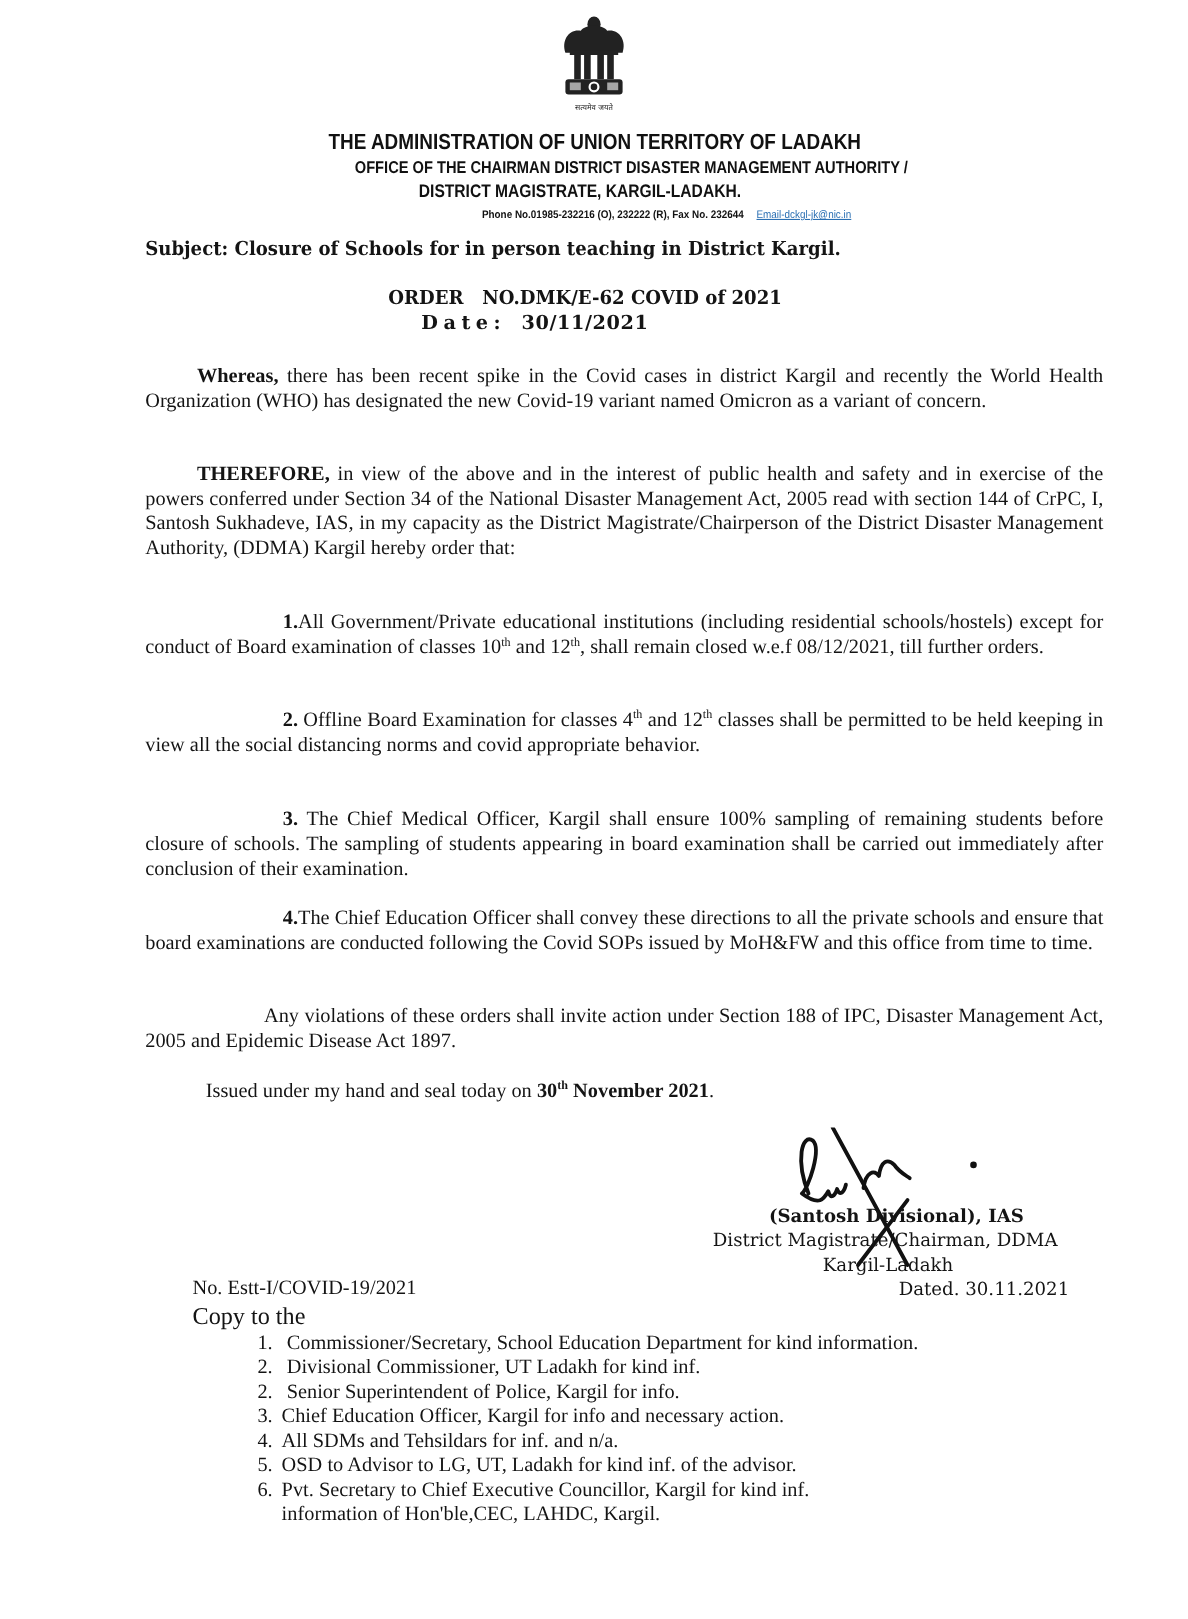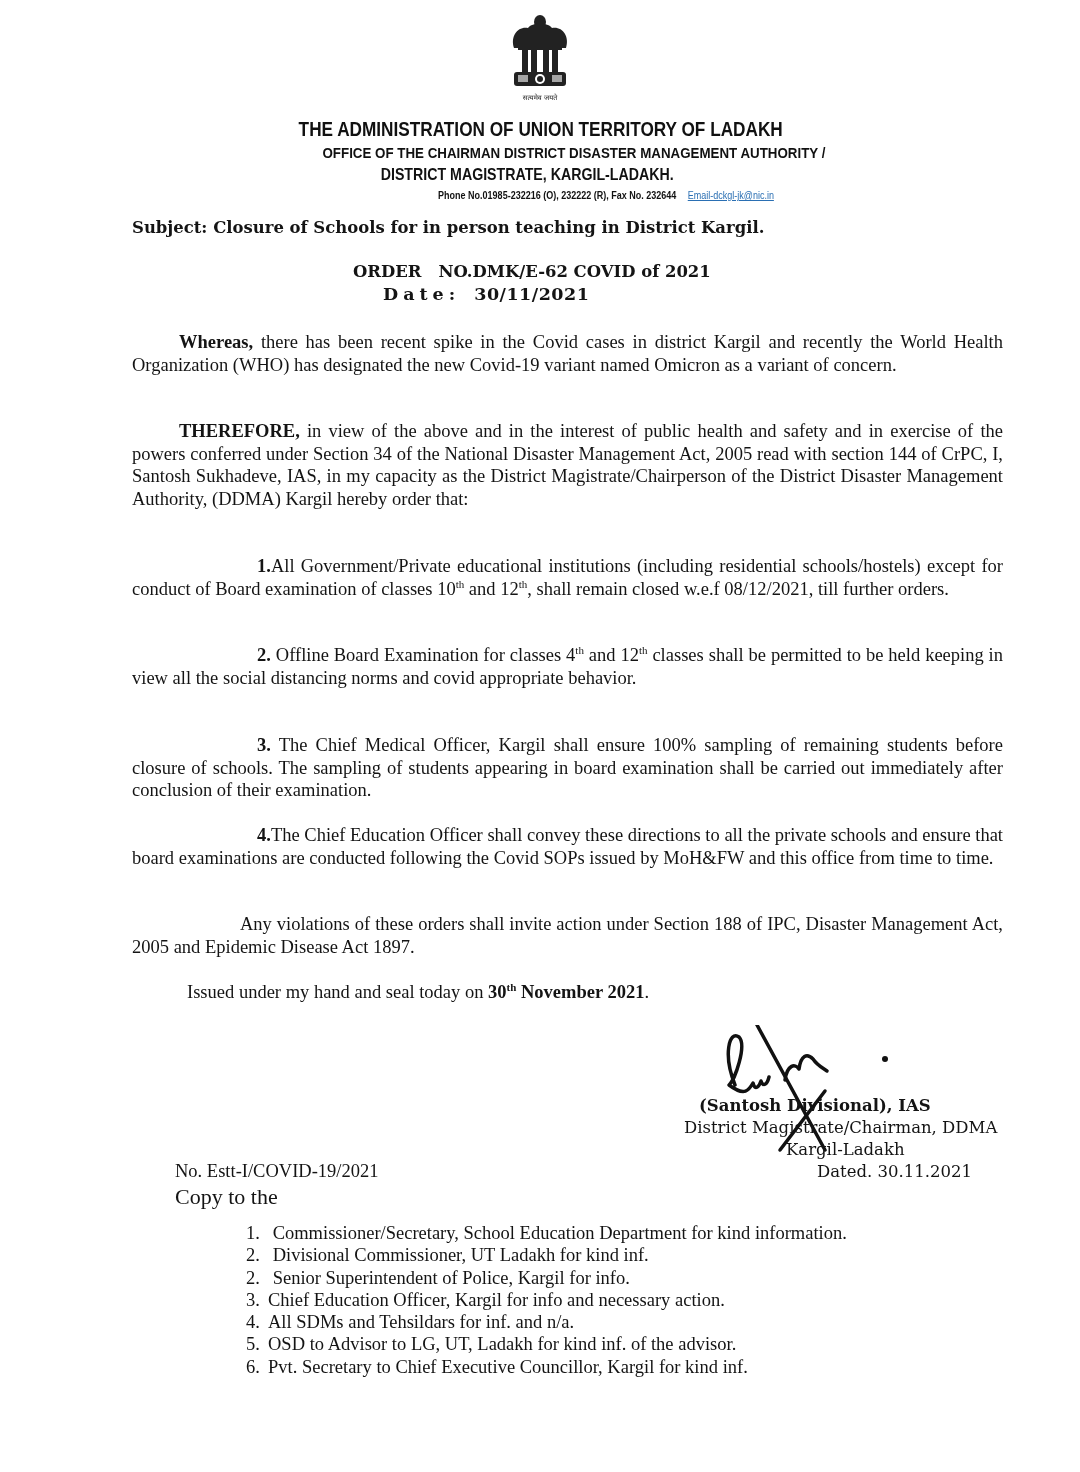--- a/index.html
+++ b/index.html
@@ -40,27 +40,27 @@
     #p-4 { top: 824px; }
     #p-violations { top: 913px; }
     #p-issued { left: 187px; top: 981px; width: auto; white-space: nowrap; }
     #p-1 .indent, #p-2 .indent, #p-3 .indent, #p-4 .indent { width: 125px; }
     #p-violations .indent { width: 108px; }
     #p-whereas .indent, #p-therefore .indent { width: 47px; }
     
     #signature { left: 705px; top: 1025px; width: 200px; height: 130px; }
     .sig-text { position: absolute; font-family: "DejaVu Serif", serif; font-size: 16.5px; white-space: nowrap; }
     #sig-name { left: 699px; top: 1096px; font-weight: bold; }
-    #sig-desig { left: 648px; top: 1118px; margin-left: 36px; }
-    #sig-place { left: 786px; top: 1140px; }
+    #sig-desig { left: 648px; top: 1118px; }
+    #sig-place { left: 748px; top: 1140px; }
     #sig-dated { left: 817px; top: 1162px; }
     
     #ref-no { left: 175px; top: 1161px; font-size: 18.5px; white-space: nowrap; }
     #copy-to { left: 175px; top: 1184px; font-size: 22px; white-space: nowrap; }
-    #copy-list { position: absolute; left: 230px; top: 1206px; margin: 16px; padding: 0; list-style: none; font-size: 18.5px; }
+    #copy-list { position: absolute; left: 230px; top: 1206px; margin: 4px; padding: 0; list-style: none; font-size: 18.5px; }
     #copy-list li { height: 22.3px; line-height: 22.3px; white-space: nowrap; }
     #copy-list li .cnum { display: inline-block; width: 22px; }
     #copy-list li.wrap { padding-left: 22px; }
   </style>
 </head>
 <body>
 
 <svg id="emblem" class="abs" viewBox="0 0 80 100">
   <g fill="#222">
     <ellipse cx="40" cy="14" rx="6" ry="7"></ellipse>
@@ -128,13 +128,14 @@
 <div id="ref-no" class="abs">No. Estt-I/COVID-19/2021</div>
 <div id="copy-to" class="abs">Copy to the</div>
 <ul id="copy-list">
   <li><span class="cnum">1.</span> <span>Commissioner/Secretary, School Education Department for kind information.</span></li>
   <li><span class="cnum">2.</span> <span>Divisional Commissioner, UT Ladakh for kind inf.</span></li>
   <li><span class="cnum">2.</span> <span>Senior Superintendent of Police, Kargil for info.</span></li>
   <li><span class="cnum">3.</span><span>Chief Education Officer, Kargil for info and necessary action.</span></li>
   <li><span class="cnum">4.</span><span>All SDMs and Tehsildars  for inf. and n/a.</span></li>
   <li><span class="cnum">5.</span><span>OSD to Advisor to LG, UT, Ladakh for kind inf. of the advisor.</span></li>
   <li><span class="cnum">6.</span><span>Pvt. Secretary to Chief Executive Councillor, Kargil for kind inf.</span></li>
+  <li class="wrap">information of Hon'ble,CEC, LAHDC, Kargil.</li>
 </ul>
 
 </body></html>

